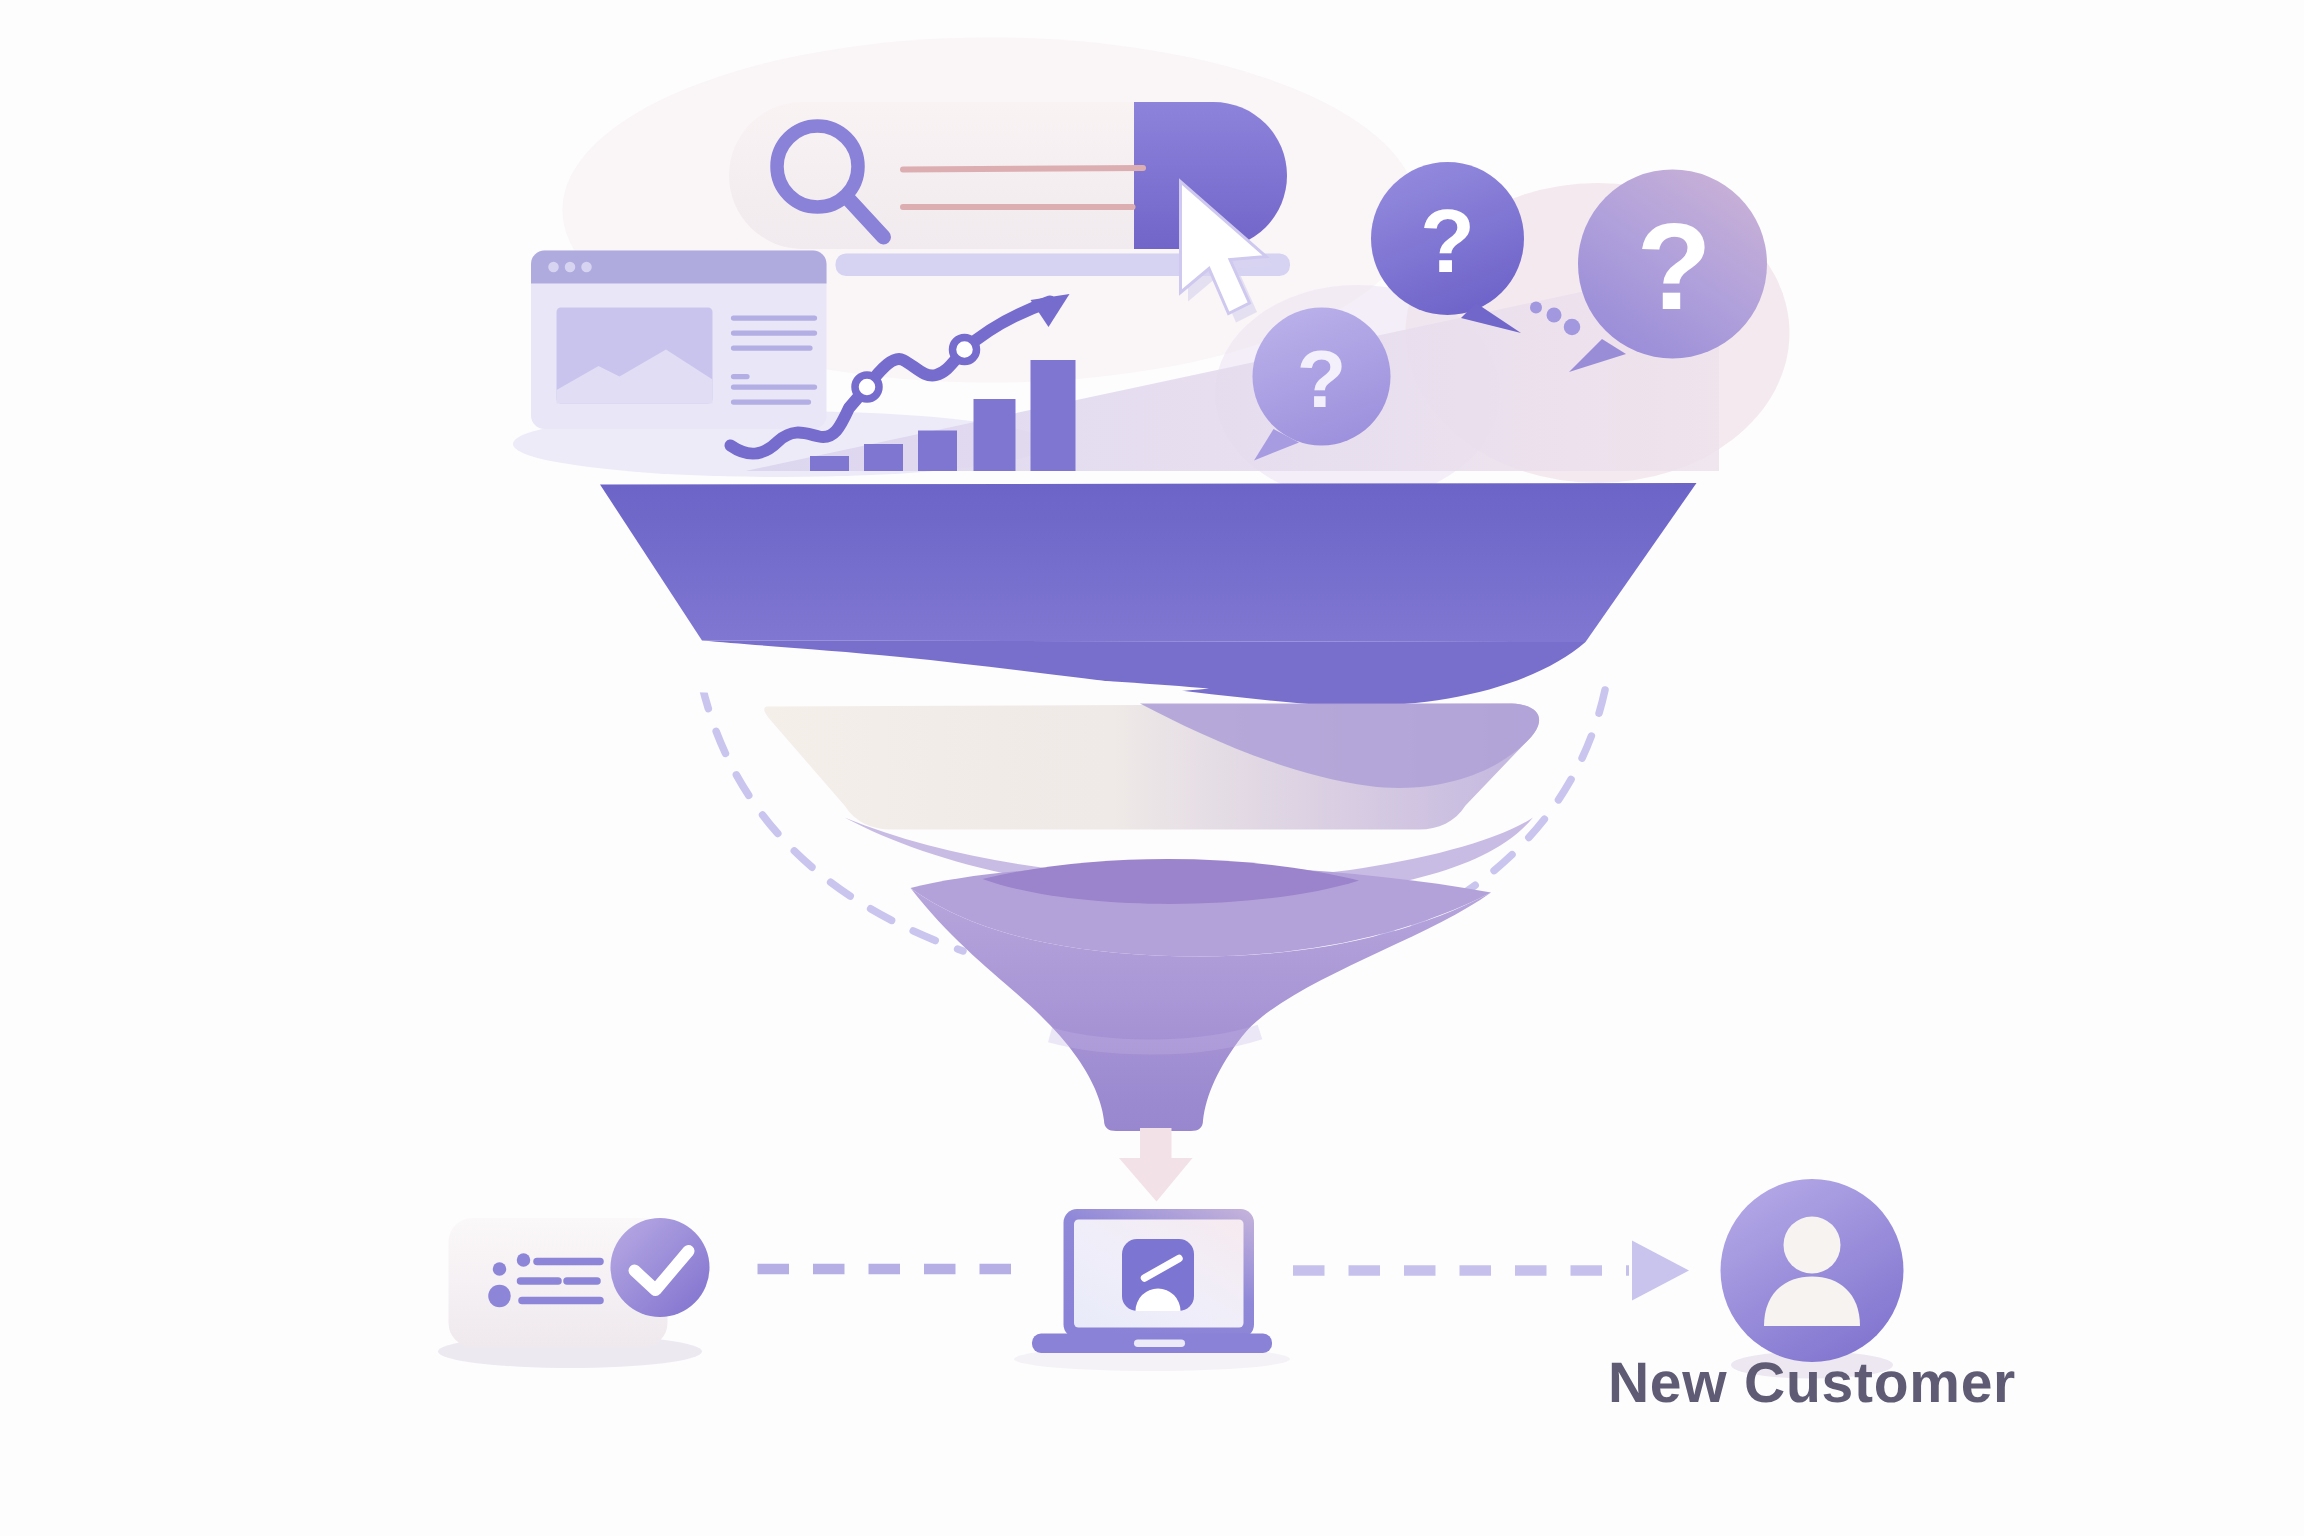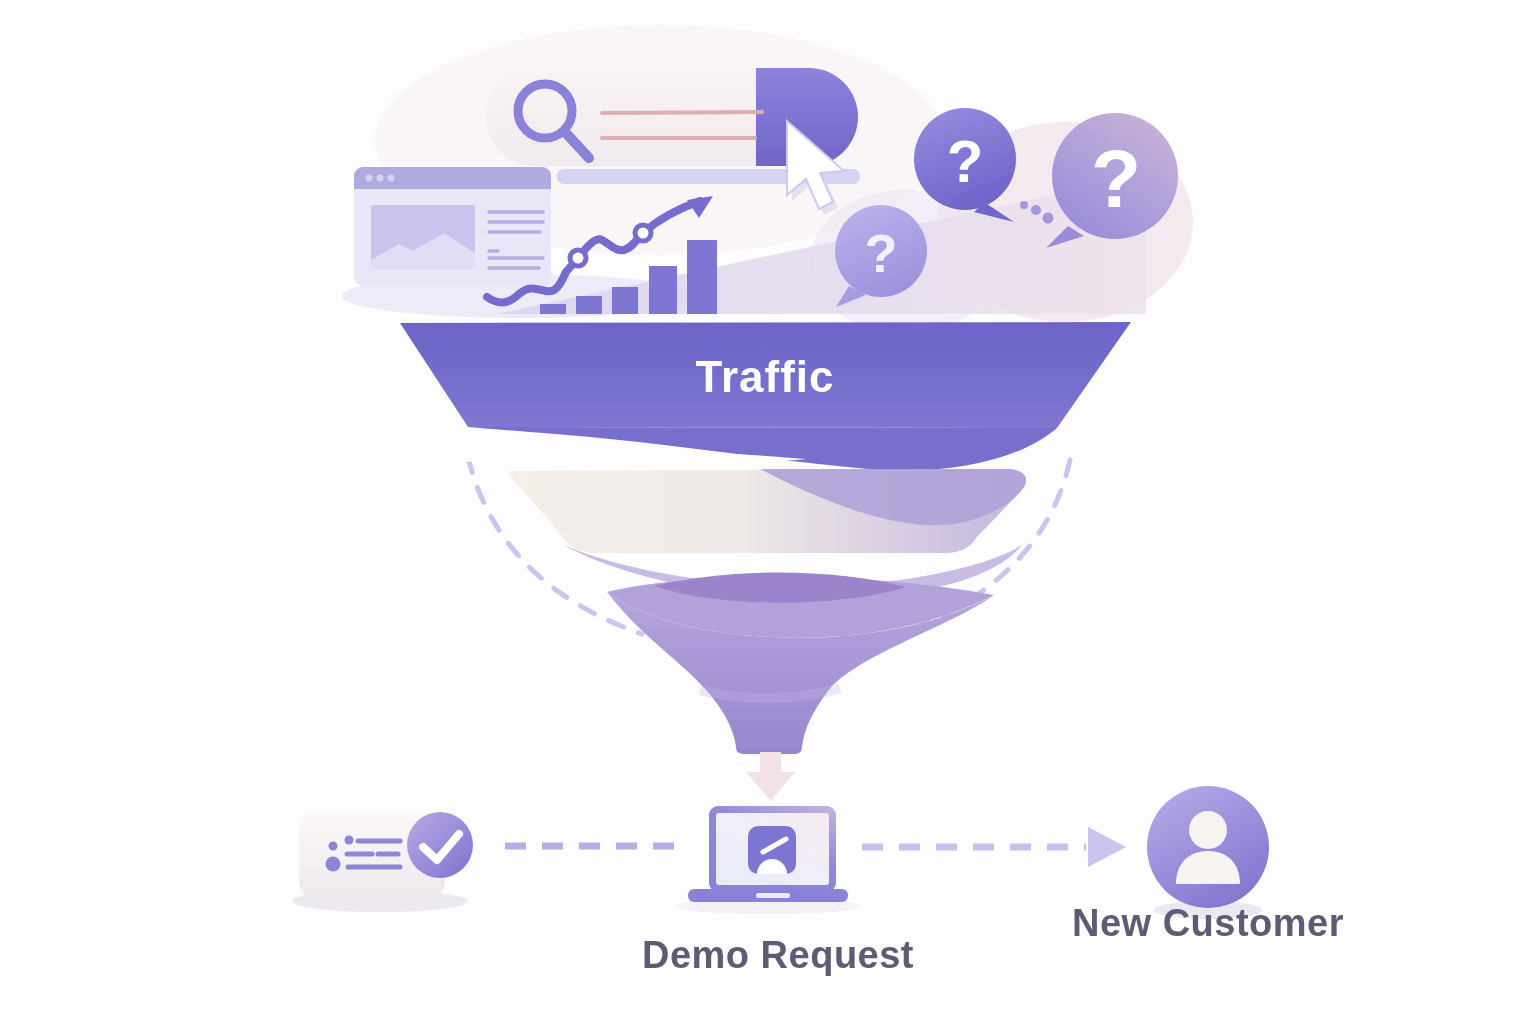--- a/index.html
+++ b/index.html
@@ -242,22 +242,20 @@
     </g>
 
     <g>
       <ellipse cx="1208" cy="910" rx="54" ry="9" fill="#ece7f0"></ellipse>
       <circle cx="1208" cy="847" r="61" fill="url(#gAvatar)"></circle>
       <circle cx="1208" cy="830" r="19" fill="#f7f3f1"></circle>
       <path d="M1176,884 C1176,862 1190,851 1208,851 C1226,851 1240,862 1240,884 Z" fill="#f7f3f1"></path>
     </g>
   </svg>
 
-  <div class="overlay traffic-label" style="left:765px;top:377px;">Traffic</div>
 
   <div class="overlay qmark q1" style="left:965px;top:161px;">?</div>
   <div class="overlay qmark q2" style="left:1116px;top:179px;">?</div>
   <div class="overlay qmark q3" style="left:881px;top:253px;">?</div>
 
-  <div class="overlay stage-label" style="left:778px;top:955px;">Demo Request</div>
   <div class="overlay stage-label" style="left:1208px;top:923px;">New Customer</div>
 
 </div>
 
 </body></html>

